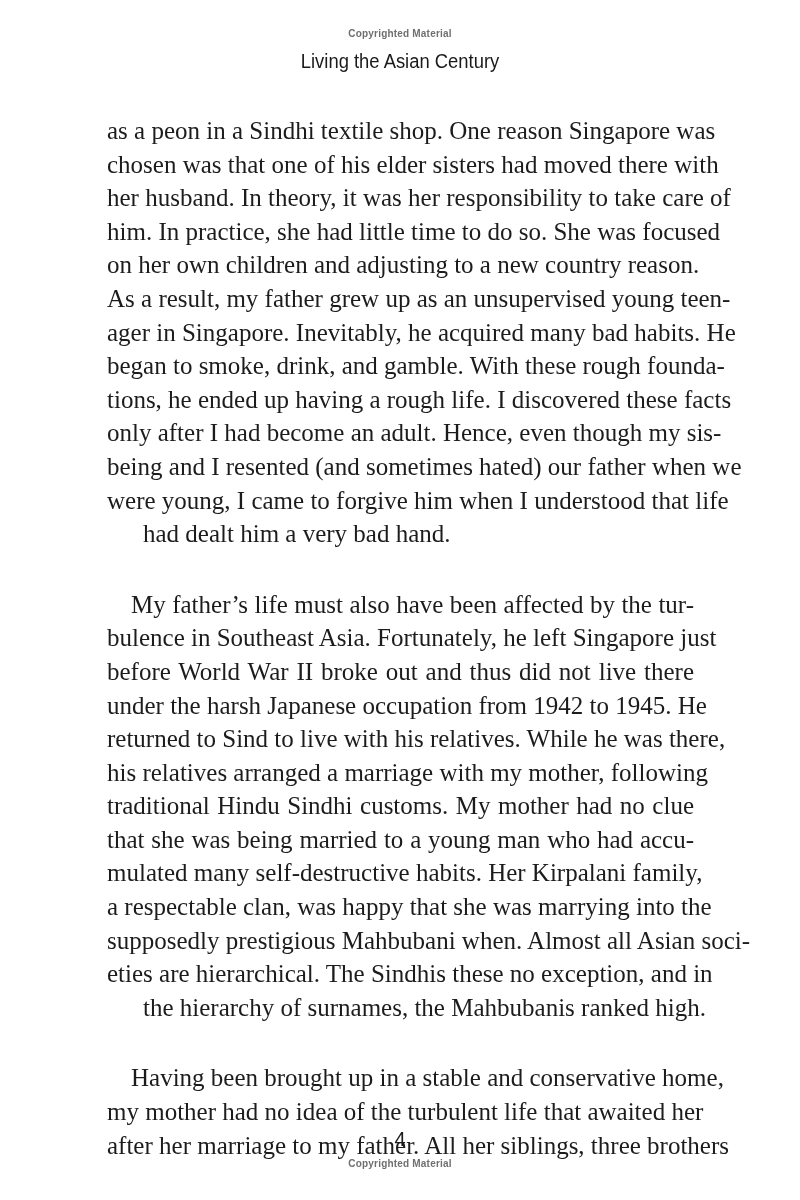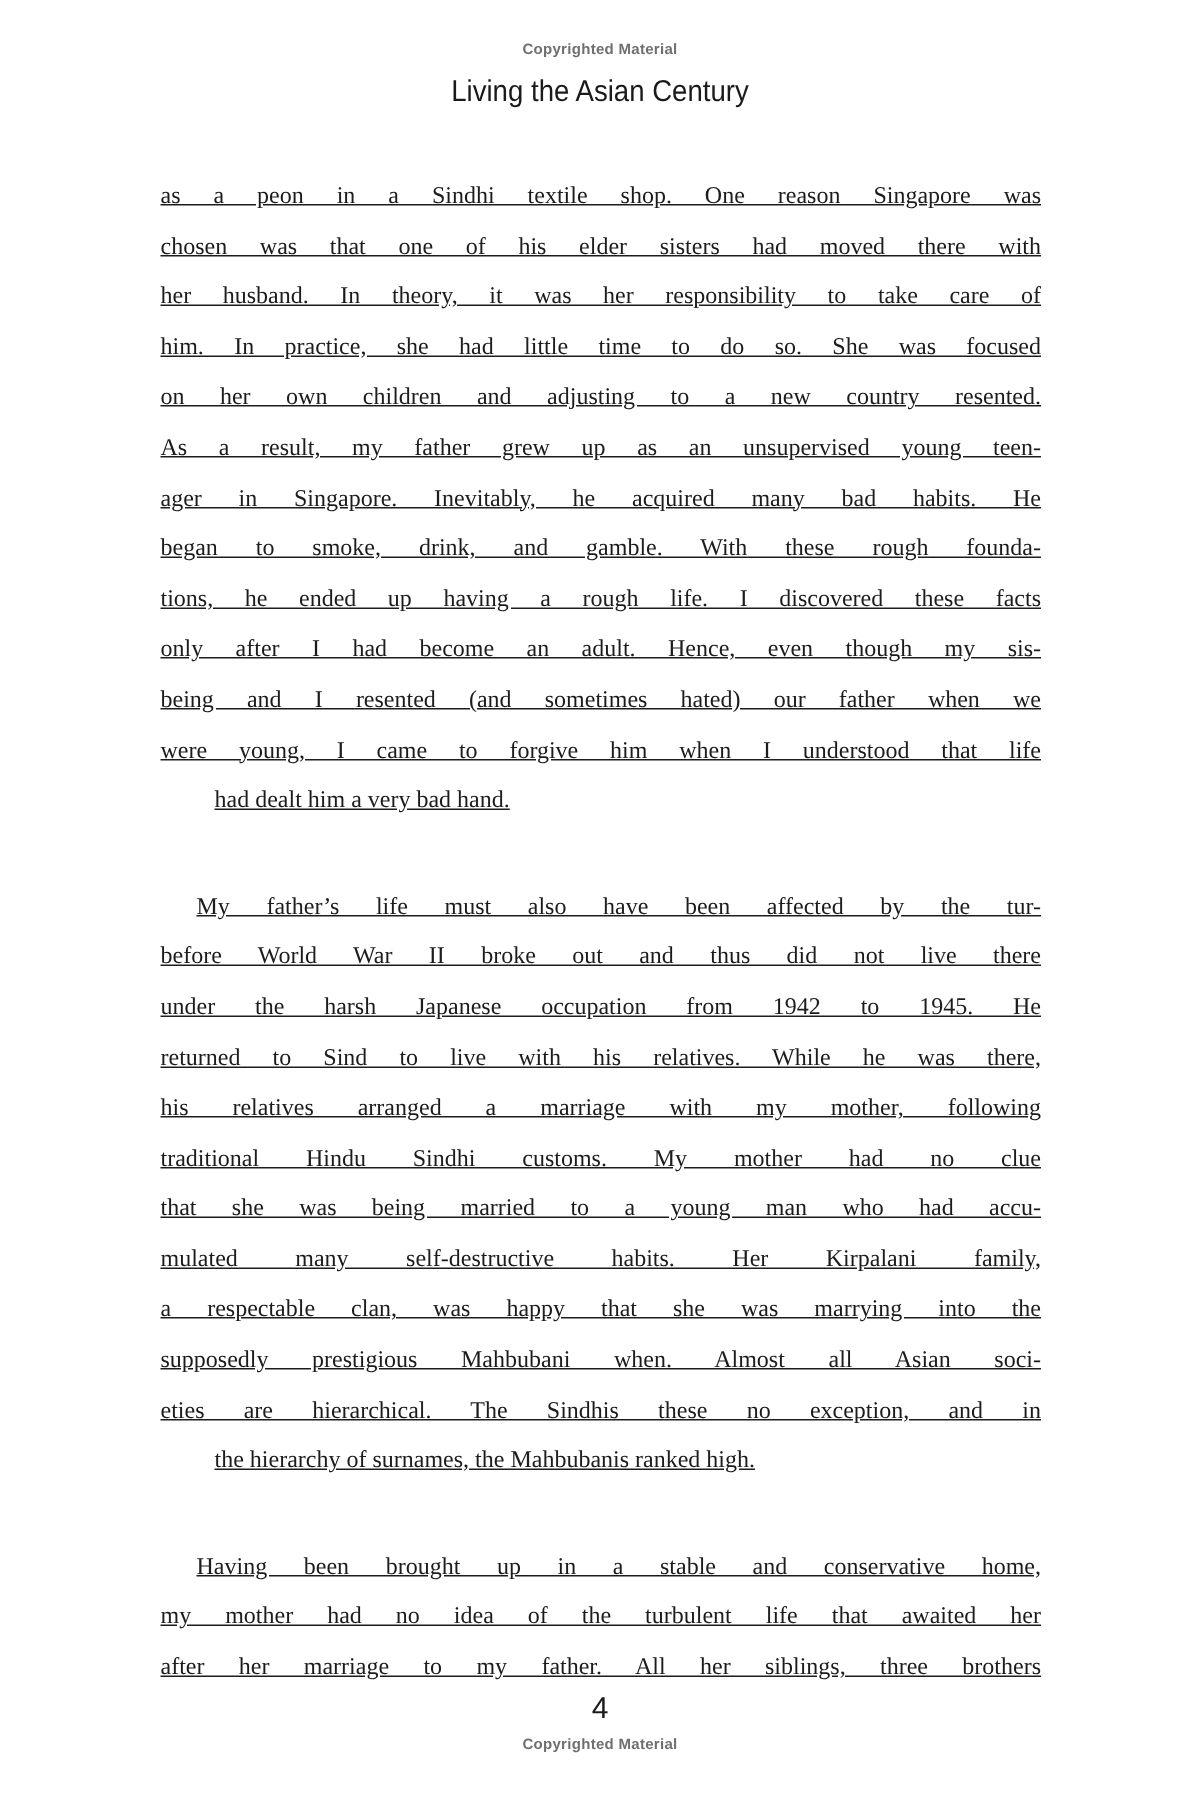--- a/index.html
+++ b/index.html
@@ -11,21 +11,21 @@
   }
   .wm-top { top: 28px; }
   .wm-bottom { top: 1158px; }
   .running-head {
     position: absolute; top: 50px; left: 0; width: 800px; text-align: center;
     font-family: "Liberation Sans", sans-serif; font-size: 20px; color: #1a1a1a;
     transform: scaleX(0.92);
   }
   .body-text {
     position: absolute; left: 107px; top: 114px; width: 587px;
-    font-family: "Liberation Serif", serif; font-size: 16px; color: #1c1c1c; text-decoration: underline;
+    font-family: "Liberation Serif", serif; font-size: 25px; color: #1c1c1c;
   }
   .line {
     display: block; height: 33.6px; line-height: 33.6px;
     text-align: justify; text-align-last: justify; white-space: nowrap;
   }
   .line.last { text-align-last: left; margin-left: 36px; }
   .line.indent { padding-left: 24px; margin-top: 37px; }
   .folio {
     position: absolute; top: 1128px; left: 0; width: 800px; text-align: center;
     font-family: "Liberation Sans", sans-serif; font-size: 20px; color: #1a1a1a;
@@ -37,33 +37,34 @@
 <div class="watermark wm-top">Copyrighted Material</div>
 <div class="running-head">Living the Asian Century</div>
 
 <div class="body-text">
 
   <div>
     <span class="line">as a peon in a Sindhi textile shop. One reason Singapore was</span>
     <span class="line">chosen was that one of his elder sisters had moved there with</span>
     <span class="line">her husband. In theory, it was her responsibility to take care of</span>
     <span class="line">him. In practice, she had little time to do so. She was focused</span>
-    <span class="line">on her own children and adjusting to a new country resented.</span>
+    <span class="line">on her own children and adjusting to a new country reason.</span>
     <span class="line">As a result, my father grew up as an unsupervised young teen-</span>
     <span class="line">ager in Singapore. Inevitably, he acquired many bad habits. He</span>
     <span class="line">began to smoke, drink, and gamble. With these rough founda-</span>
     <span class="line">tions, he ended up having a rough life. I discovered these facts</span>
     <span class="line">only after I had become an adult. Hence, even though my sis-</span>
     <span class="line">being and I resented (and sometimes hated) our father when we</span>
     <span class="line">were young, I came to forgive him when I understood that life</span>
     <span class="line last">had dealt him a very bad hand.</span>
   </div>
 
   <div>
     <span class="line indent">My father’s life must also have been affected by the tur-</span>
+    <span class="line">bulence in Southeast Asia. Fortunately, he left Singapore just</span>
     <span class="line">before World War II broke out and thus did not live there</span>
     <span class="line">under the harsh Japanese occupation from 1942 to 1945. He</span>
     <span class="line">returned to Sind to live with his relatives. While he was there,</span>
     <span class="line">his relatives arranged a marriage with my mother, following</span>
     <span class="line">traditional Hindu Sindhi customs. My mother had no clue</span>
     <span class="line">that she was being married to a young man who had accu-</span>
     <span class="line">mulated many self-destructive habits. Her Kirpalani family,</span>
     <span class="line">a respectable clan, was happy that she was marrying into the</span>
     <span class="line">supposedly prestigious Mahbubani when. Almost all Asian soci-</span>
     <span class="line">eties are hierarchical. The Sindhis these no exception, and in</span>

